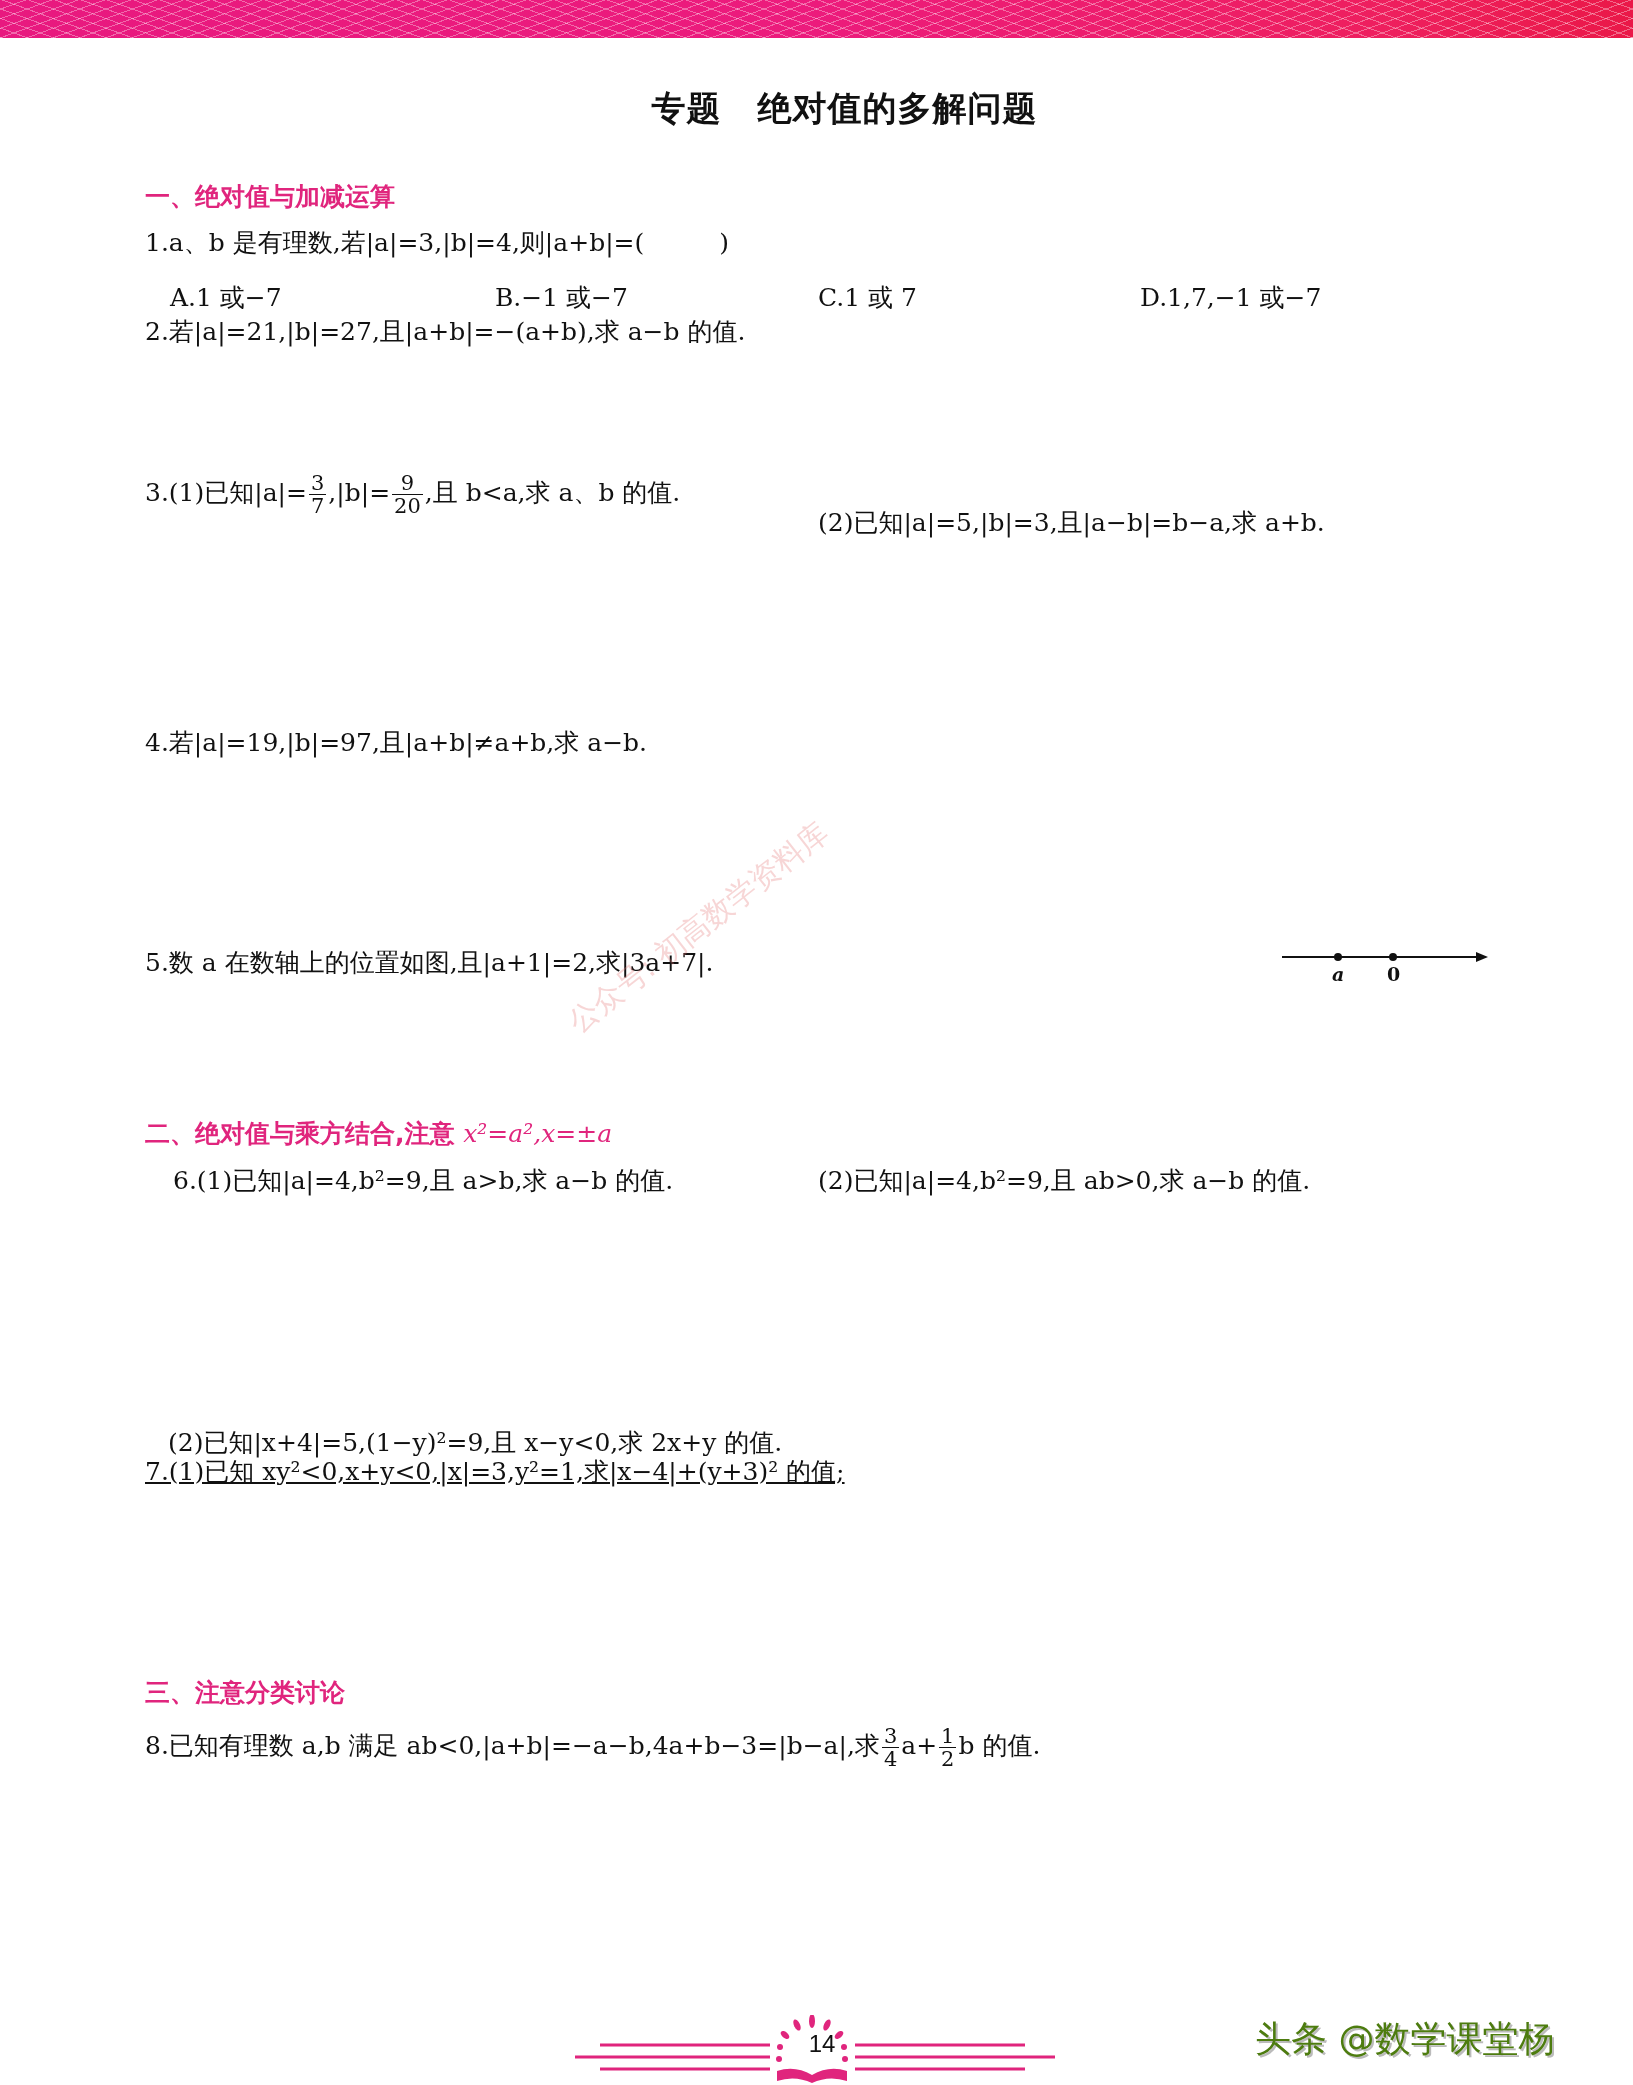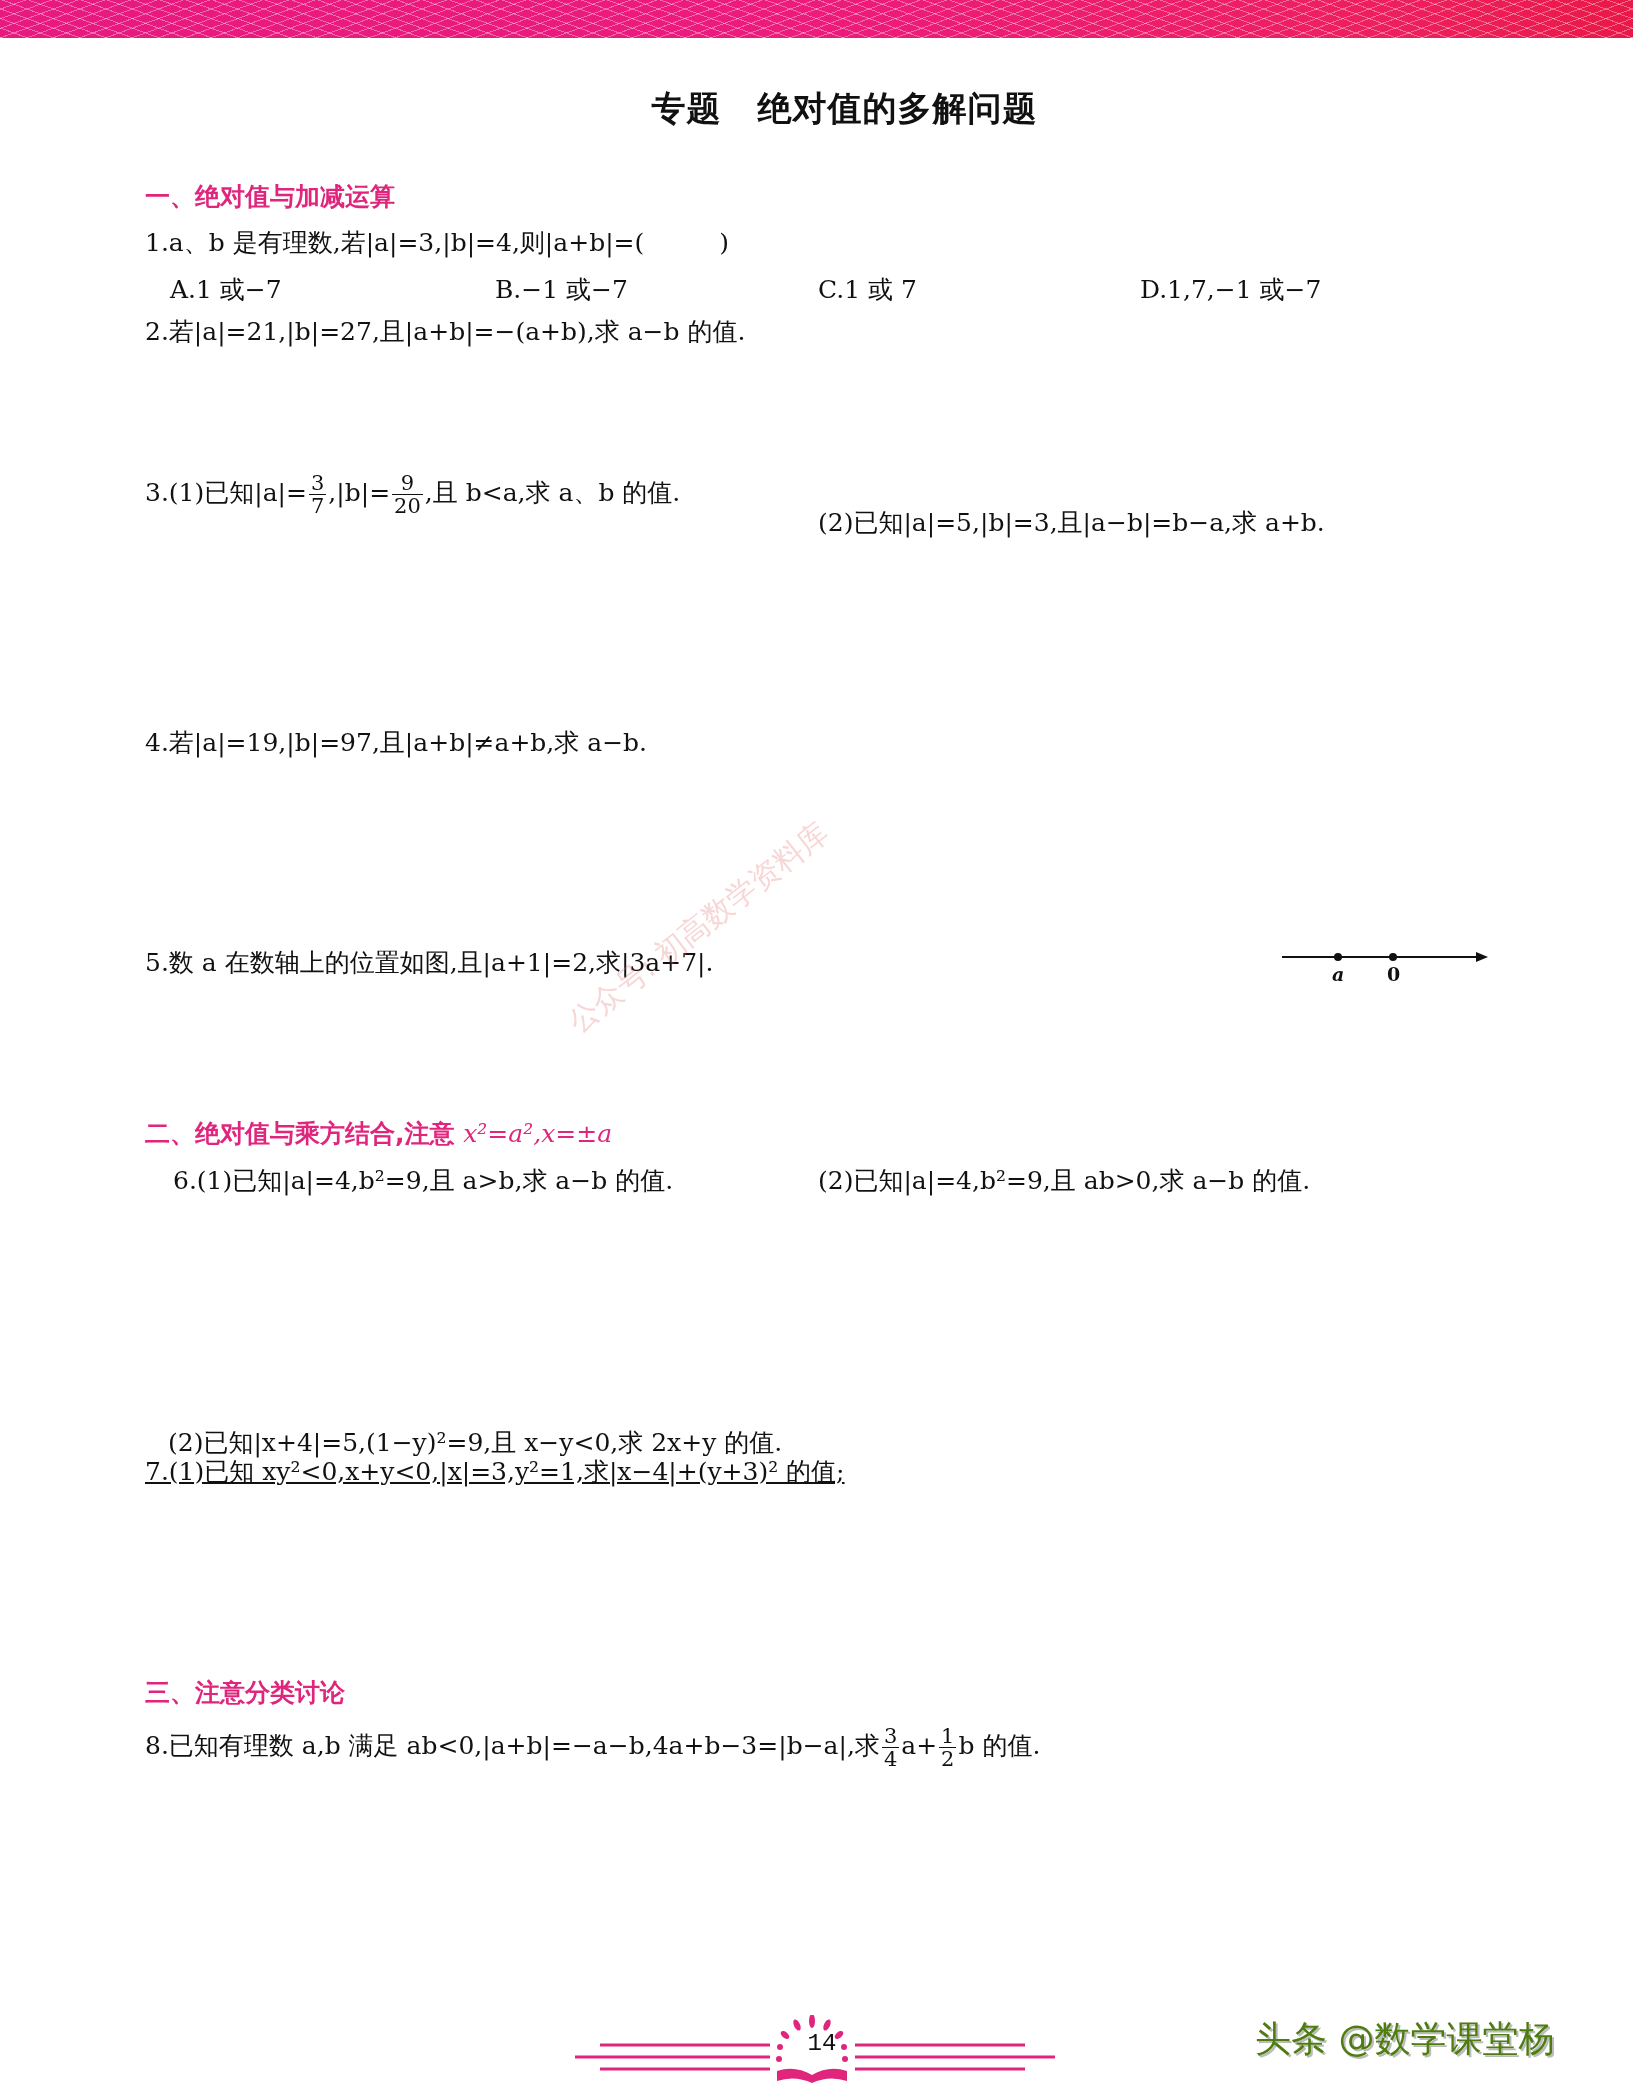--- a/index.html
+++ b/index.html
@@ -24,38 +24,38 @@
   .title .gap { display:inline-block; width:36px; }
   .section {
     position:absolute; left:145px;
     font-family:"DejaVu Sans","Liberation Sans",sans-serif;
     font-weight:bold; font-size:25px; color:#e0257d;
   }
   .section i { font-family:"DejaVu Serif","Liberation Serif",serif; font-weight:normal; }
   .q {
     position:absolute; left:145px; font-size:25px; white-space:nowrap; line-height:1.2;
   }
-  .opt { position:absolute; font-size:25px; white-space:nowrap; }
+  .opt { position:absolute; font-size:25px; white-space:nowrap;margin-top:8px; }
   .frac {
     display:inline-block; vertical-align:middle; text-align:center;
     font-size:21px; line-height:1.05; margin:0 2px;
   }
   .frac .num { display:block; border-bottom:1.5px solid #111; padding:0 2px; }
   .frac .den { display:block; padding:0 2px; }
   .numline { position:absolute; left:1280px; top:945px; width:210px; height:40px; }
   .watermark {
     position:absolute; left:560px; top:1010px;
     font-family:"DejaVu Sans","Liberation Sans",sans-serif;
     font-size:30px; color:rgba(230,120,120,0.30);
     transform:rotate(-38deg); transform-origin:left top; white-space:nowrap;
   }
   .footer-orn { position:absolute; left:565px; top:2015px; width:520px; height:70px; }
   .page-num {
     position:absolute; left:802px; top:2030px; width:40px; text-align:center;
-    font-size:24px; font-family:Liberation Mono, monospace;
+    font-size:24px; font-family:Liberation Sans, sans-serif;
   }
   .credit {
     position:absolute; left:1255px; top:2015px;
     font-family:"DejaVu Sans","Liberation Sans",sans-serif;
     font-size:36px; color:#4d7c0f;
     text-shadow:2px 2px 0 #bbb;
   }
 </style>
 </head>
 <body>

